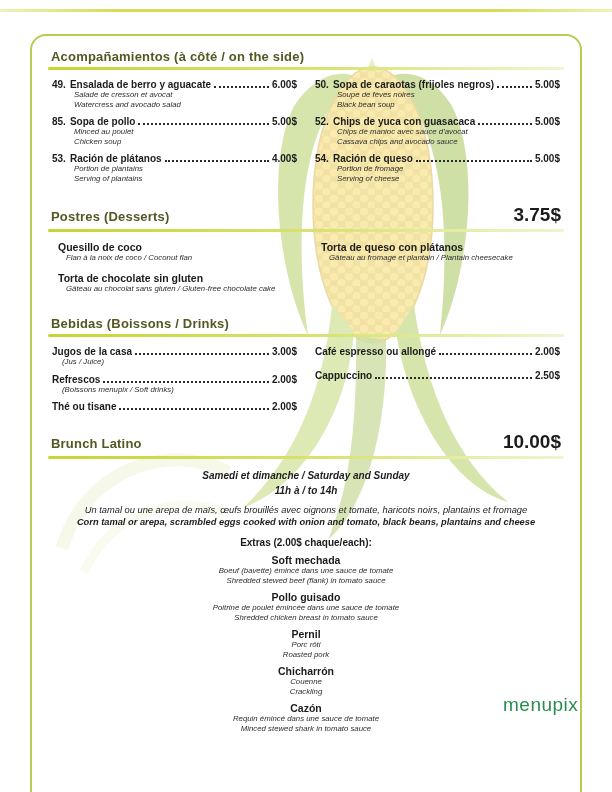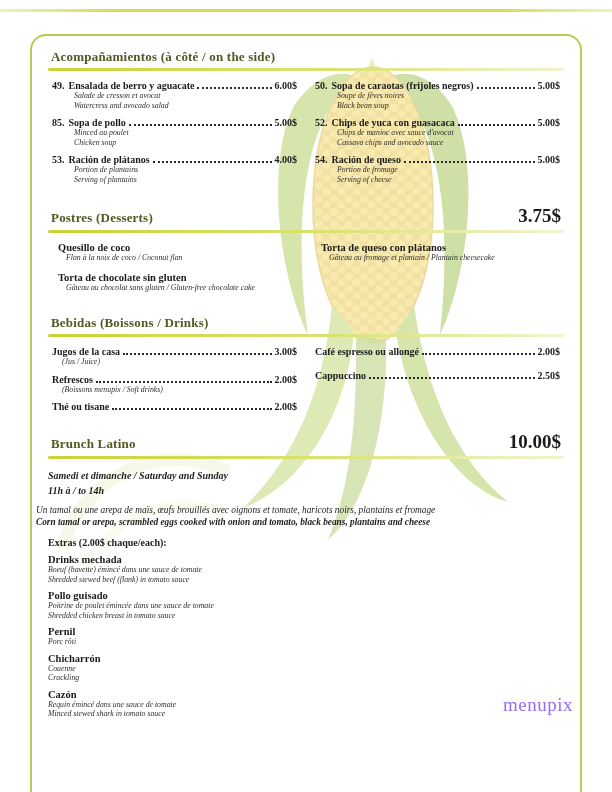--- a/index.html
+++ b/index.html
@@ -1,18 +1,18 @@
 <!DOCTYPE html>
 <html><head>
 <meta charset="utf-8">
 <style>
   * { margin:0; padding:0; box-sizing:border-box; }
   html,body { width:612px; height:792px; }
   body { font-family:"Liberation Sans", sans-serif; background:#ffffff; }
-  .page { position:relative; width:612px; height:792px; background:#ffffff; overflow:hidden;font-family:Liberation Serif, serif; }
+  .page { position:relative; width:612px; height:792px; background:#ffffff; overflow:hidden; }
 
   .top-line { position:absolute; left:0; top:9px; width:612px; height:3px;
     background:linear-gradient(to right,#eff2bc,#d6de58 18%,#d6de58 82%,#eff2bc); }
 
   .bg-art { position:absolute; left:0; top:0; pointer-events:none; }
 
   .frame { position:absolute; left:30px; top:34px; width:552px; height:774px;
     border:2px solid #b7cc52; border-radius:16px; padding:13px 16px 0 16px; }
 
   .sec-head { display:flex; justify-content:space-between; align-items:baseline; padding:0 3px; }
@@ -30,36 +30,36 @@
   .item-row { display:flex; align-items:baseline; font-size:10px; font-weight:bold; color:#1b1b1b; white-space:nowrap; }
   .item-num { margin-right:4px; }
   .leader { flex:1 1 8px; min-width:8px; border-bottom:2px dotted #2a2a2a; margin:0 3px 2px 3px; height:1px; }
   .item-desc { font-size:7.8px; font-style:italic; color:#2e2e2e; padding-left:22px; line-height:1.22; }
   .item-desc.sm { padding-left:10px; }
 
   .d-item { margin-bottom:9px; }
   .d-name { font-size:10.5px; font-weight:bold; color:#1b1b1b; padding-left:6px; }
   .d-desc { font-size:7.8px; font-style:italic; color:#2e2e2e; padding-left:14px; line-height:1.25; }
 
-  .brunch-body { text-align:left; margin-top:9px; }
+  .brunch-body { text-align:center; margin-top:9px; }
   .b-sched { font-size:10px; font-weight:bold; font-style:italic; color:#1d1d1d; line-height:1.5; }
   .b-desc { margin-top:7px; }
   .b-fr { font-size:9.3px; font-style:italic; color:#1d1d1d; white-space:nowrap; margin:0 -12px; }
   .b-en { font-size:9.3px; font-weight:bold; font-style:italic; color:#1d1d1d; white-space:nowrap; margin:2px -12px 0; }
   .b-extras-title { font-size:10px; font-weight:bold; color:#1b1b1b; margin-top:10px; }
   .x-item { margin-top:6px; }
   .x-name { font-size:10.5px; font-weight:bold; color:#1b1b1b; }
   .x-desc { font-size:7.8px; font-style:italic; color:#2e2e2e; line-height:1.22; }
 
   .gluten { text-align:center; margin-top:12px; }
   .g1 { color:#6fbe3f; font-size:28px; letter-spacing:.5px; }
   .g1 .pct { color:#9cc93c; font-size:23px; margin-right:5px; }
   .g2 { color:#6fbe3f; font-size:13px; margin-top:2px; }
 
-  .watermark { position:absolute; left:503px; top:694px; font-size:19px; color:#8b5cf6;
+  .watermark { position:absolute; left:503px; top:694px; font-size:19px; color:#15803d;
     letter-spacing:.5px; opacity:.9; }
 </style>
 </head>
 <body>
 
 <div class="page">
 
   <div class="top-line"></div>
 
   <svg class="bg-art" width="612" height="792" viewBox="0 0 612 792">
@@ -259,32 +259,33 @@
       <div class="brunch-body">
         <div class="b-sched">Samedi et dimanche / Saturday and Sunday</div>
         <div class="b-sched">11h à / to 14h</div>
         <div class="b-desc">
           <div class="b-fr">Un tamal ou une arepa de maïs, œufs brouillés avec oignons et tomate, haricots noirs, plantains et fromage</div>
           <div class="b-en">Corn tamal or arepa, scrambled eggs cooked with onion and tomato, black beans, plantains and cheese</div>
         </div>
         <div class="b-extras-title">Extras (2.00$ chaque/each):</div>
 
         <div class="x-item">
-          <div class="x-name">Drinks mechada</div>
+          <div class="x-name">Soft mechada</div>
           <div class="x-desc">Boeuf (bavette) émincé dans une sauce de tomate</div>
           <div class="x-desc">Shredded stewed beef (flank) in tomato sauce</div>
         </div>
         <div class="x-item">
           <div class="x-name">Pollo guisado</div>
           <div class="x-desc">Poitrine de poulet émincée dans une sauce de tomate</div>
           <div class="x-desc">Shredded chicken breast in tomato sauce</div>
         </div>
         <div class="x-item">
           <div class="x-name">Pernil</div>
           <div class="x-desc">Porc rôti</div>
+          <div class="x-desc">Roasted pork</div>
         </div>
         <div class="x-item">
           <div class="x-name">Chicharrón</div>
           <div class="x-desc">Couenne</div>
           <div class="x-desc">Crackling</div>
         </div>
         <div class="x-item">
           <div class="x-name">Cazón</div>
           <div class="x-desc">Requin émincé dans une sauce de tomate</div>
           <div class="x-desc">Minced stewed shark in tomato sauce</div>

